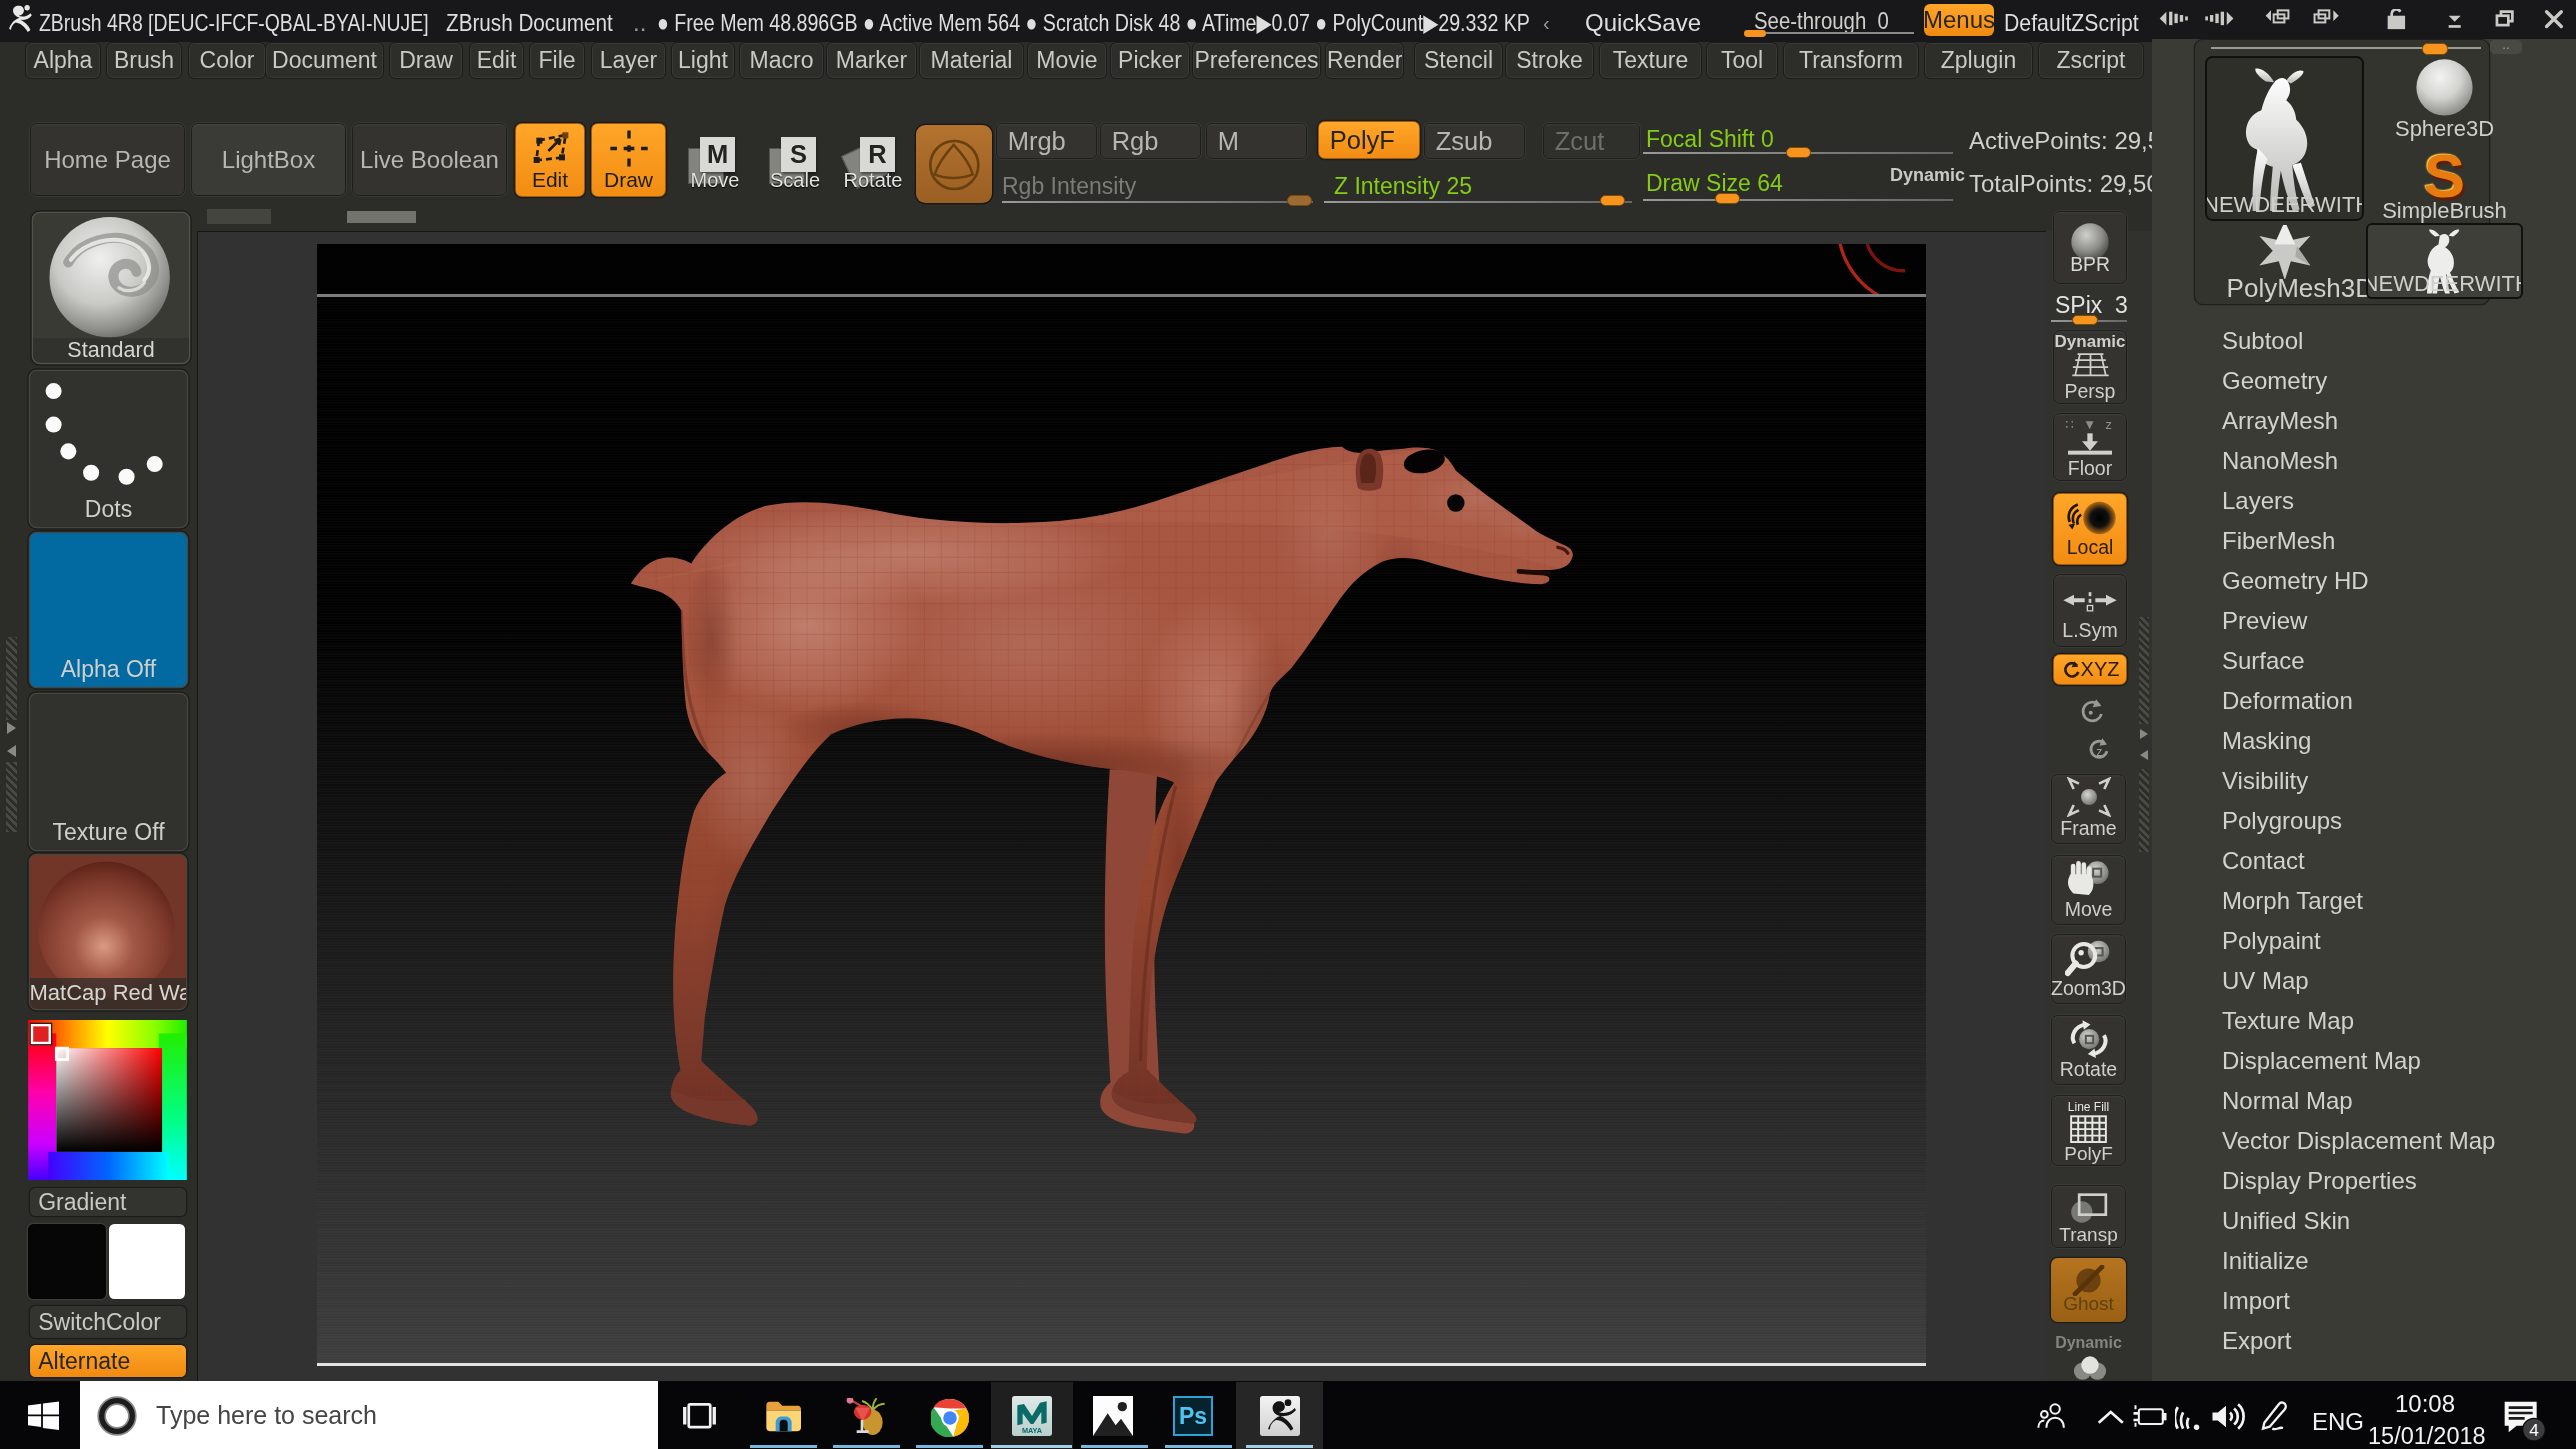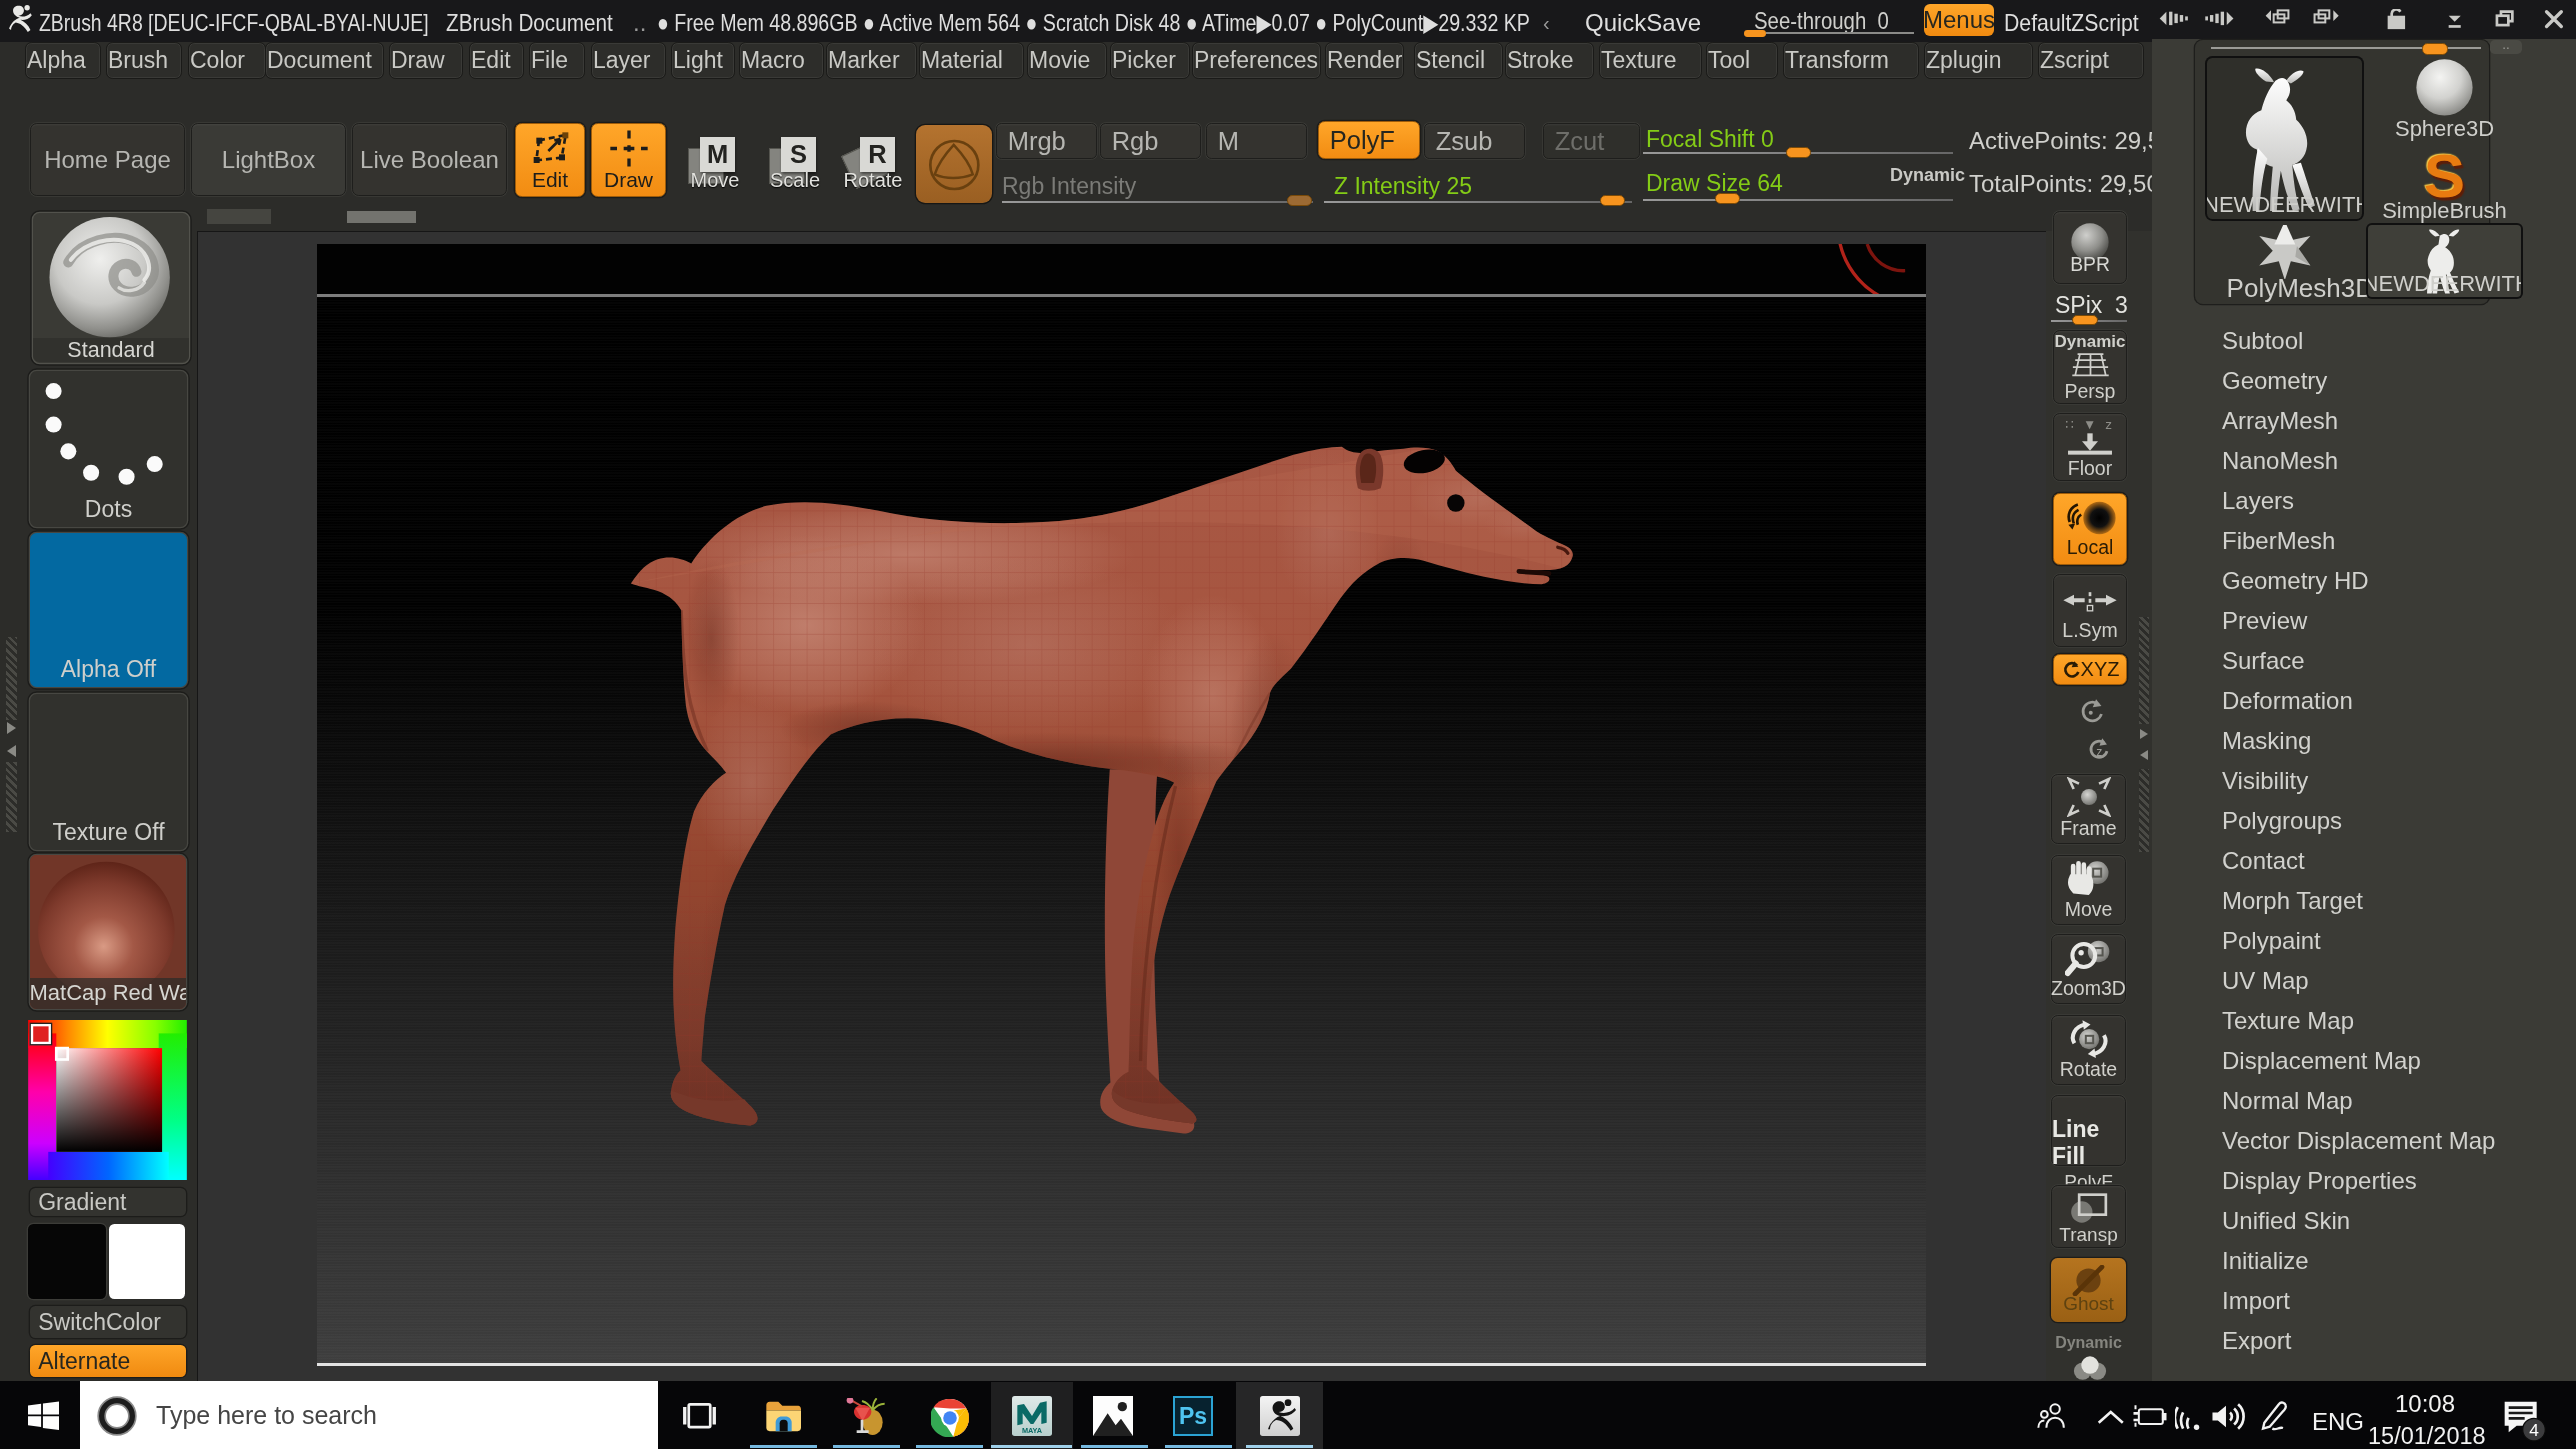--- a/index.html
+++ b/index.html
@@ -1,17 +1,17 @@
 <!DOCTYPE html>
 <html style="font-size:10.7px"><head><meta charset="utf-8"><style>
 html,body{margin:0;padding:0}
 body{width:2576px;height:1449px;background:#2c2c29;font-family:"Liberation Sans",sans-serif;position:relative;overflow:hidden}
 .a{position:absolute}
 .btn{position:absolute;background:#34332f;border:0.7px solid #1e1e1c;border-radius:6.7px;color:#b6b6b2;display:flex;align-items:center;justify-content:center;box-shadow:inset 0 1.3px 1.3px rgba(255,255,255,0.05),0 0 0 0.7px #3c3c38;box-sizing:border-box}
-.mb{position:absolute;background:#2d2d2a;border:0.7px solid #3a3a37;outline:0.7px solid #1a1a18;border-radius:5.4px;color:#c9c9c5;font-size:23px;line-height:33px;text-align:left;box-sizing:border-box;white-space:nowrap;overflow:hidden}
+.mb{position:absolute;background:#2d2d2a;border:0.7px solid #3a3a37;outline:0.7px solid #1a1a18;border-radius:5.4px;color:#c9c9c5;font-size:23px;line-height:33px;text-align:center;box-sizing:border-box;white-space:nowrap;overflow:hidden}
 .obtn{position:absolute;background:linear-gradient(#ffa629,#f28c12);border:0.7px solid #9e5c0a;border-radius:6.7px;box-sizing:border-box;box-shadow:0 0 0 1.3px #1c1c1a}
 .sl{position:absolute;height:2px;background:linear-gradient(90deg,#999,#666)}
 .pill{position:absolute;width:25px;height:10.7px;border-radius:5.4px;background:#f7941e;border:0.7px solid #7a4a08;box-sizing:border-box}
 .lbl{position:absolute;color:#84cc16;font-size:23px;white-space:nowrap}
 </style></head>
 <body>
 
 <div id="titlebar" class="a" style="left:0;top:0;width:2576px;height:42px;background:#18181a;color:#dedede;font-size:24px">
  <svg class="a" style="left:5.4px;top:2.7px" width="29.5" height="31" viewBox="0 0 44 46">
   <path d="M6 38 C10 28 16 24 22 22 C16 20 12 16 12 11 C12 6 17 3 22 4 C27 5 29 9 28 13 C27 17 23 19 20 19 C26 21 33 20 38 15 L40 18 C36 24 28 26 23 25 C29 28 35 33 38 40 L34 43 C29 35 23 30 16 29 C11 32 9 36 9 40 Z" fill="#e8e8e6"></path>
@@ -537,21 +537,21 @@
   <svg width="47" height="39" viewBox="0 0 70 58">
    <circle cx="36" cy="30" r="15" fill="url(#fg1)"></circle>
         <rect x="31" y="25" width="11" height="11" fill="none" stroke="#55554f" stroke-width="3"></rect>
    <path d="M14 36 A24 20 0 0 1 30 8 M58 24 A24 20 0 0 1 42 52" fill="none" stroke="#e8e8e5" stroke-width="6"></path>
    <path d="M26 2 l12 6 -10 8 Z" fill="#e8e8e5"></path>
         <path d="M46 58 l-12 -6 10 -8 Z" fill="#e8e8e5"></path>
   </svg>
   <div style="font-size:19.5px;color:#d0d0cb;margin-bottom:2.7px">Rotate</div>
  </div>
  <div class="btn" style="left:2051px;top:1095px;width:75px;height:71px;flex-direction:column;justify-content:flex-start">
-  <div style="font-size:23px;font-weight:bold;color:#e8e8e4;margin-top:20px">Line Fill</div>
+  <div style="font-size:12px;font-weight:normal;color:#e8e8e4;margin-top:4px">Line Fill</div>
   <svg width="39" height="29.5" viewBox="0 0 58 44" style="margin-top:0.7px">
         <g stroke="#e8e8e4" stroke-width="3" fill="none">
           <rect x="2" y="2" width="54" height="40" fill="#3a3a35"></rect>
           <path d="M2 12 H56 M2 22 H56 M2 32 H56 M13 2 V42 M24 2 V42 M35 2 V42 M46 2 V42"></path>
         </g>
       </svg>
   <div style="font-size:19px;color:#d0d0cb">PolyF</div>
  </div>
  <div class="btn" style="left:2051px;top:1185px;width:75px;height:63px;flex-direction:column;justify-content:flex-end">
   <svg width="43" height="32" viewBox="0 0 64 48">

